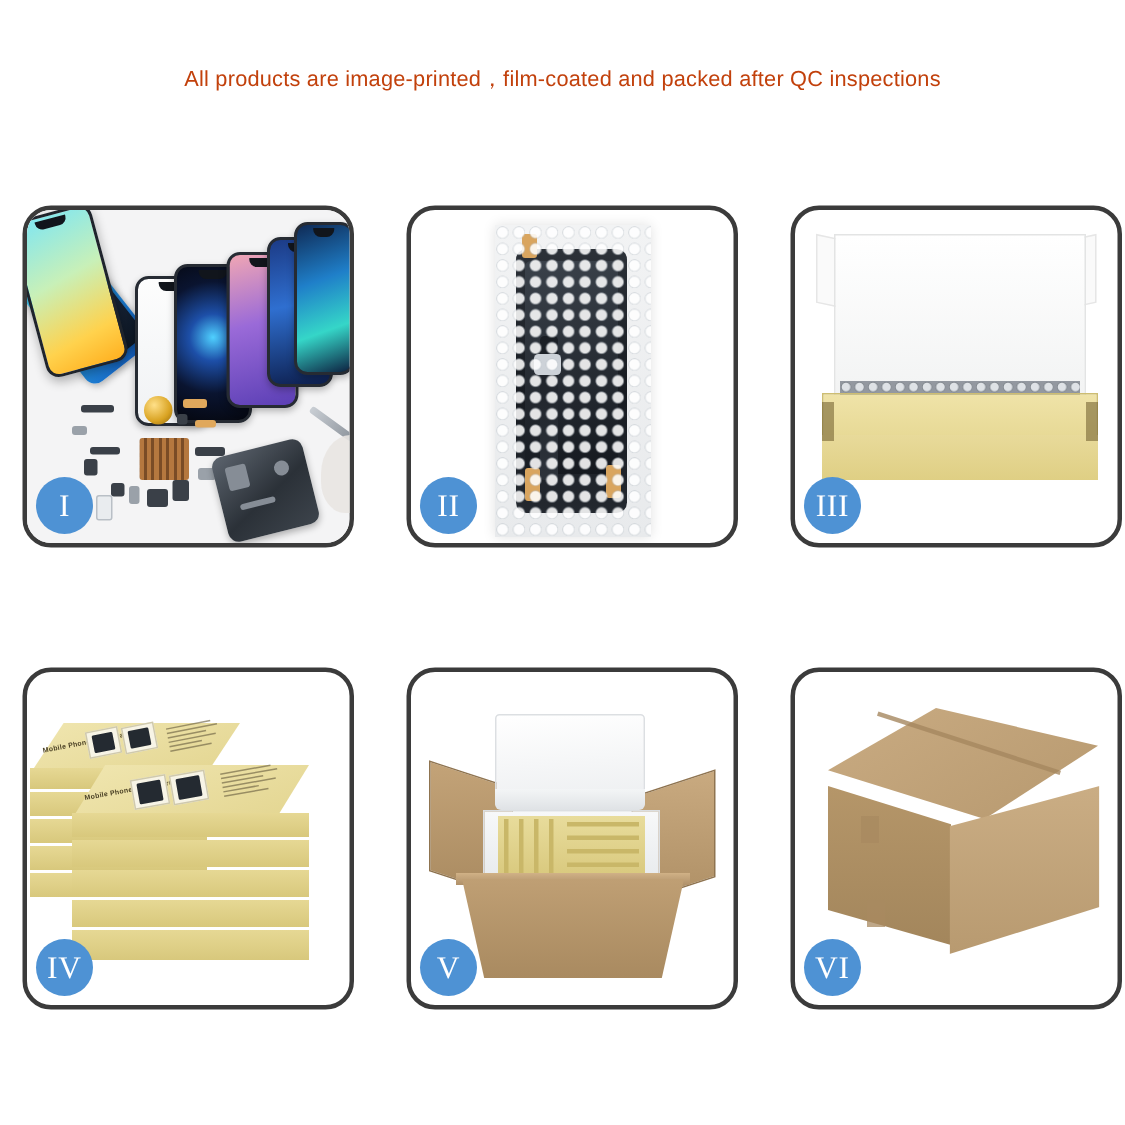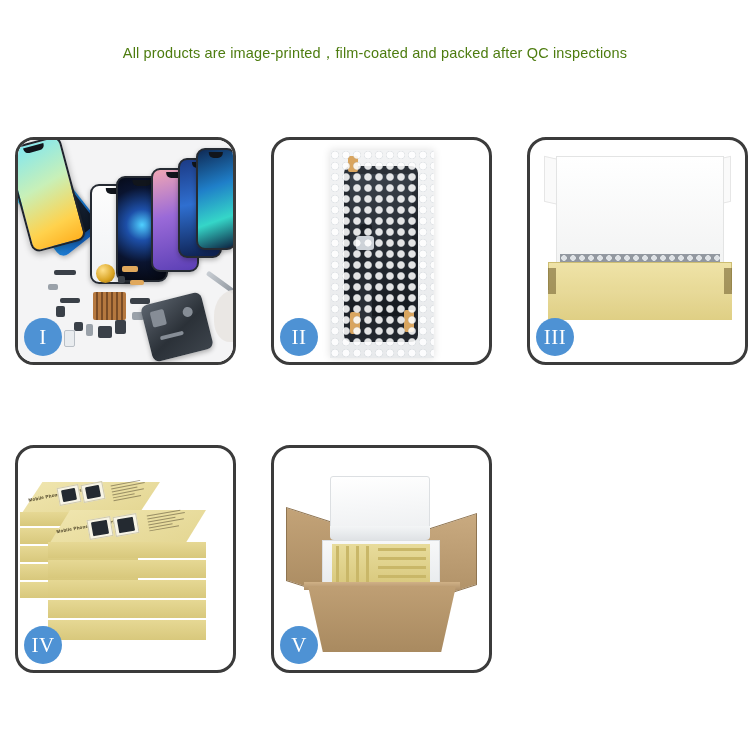--- a/index.html
+++ b/index.html
@@ -4,21 +4,21 @@
 <style>
   html,body{margin:0;padding:0;background:#ffffff;}
   body{width:750px;height:750px;overflow:hidden;
        font-family:"Liberation Sans","DejaVu Sans",sans-serif;}
   #page{position:relative;width:750px;height:750px;background:#fff;}
 
   
   .header{position:absolute;left:0;top:34px;width:750px;text-align:center;}
   .title{font-size:37px;font-weight:bold;color:#111;letter-spacing:2.2px;
          line-height:44px;white-space:nowrap;}
-  .subtitle{margin-top:9px;font-size:14.5px;color:#4d7c0f;letter-spacing:.15px;
+  .subtitle{margin-top:9px;font-size:14.5px;color:#c2410c;letter-spacing:.15px;
             line-height:20px;white-space:nowrap;}
 
   
   .grid{position:absolute;left:15px;top:137px;width:733px;height:545px;}
   .cell{position:absolute;width:221px;height:228px;}
   .c0{left:0;top:0}.c1{left:256px;top:0}.c2{left:512px;top:0}
   .c3{left:0;top:308px}.c4{left:256px;top:308px}.c5{left:512px;top:308px}
 
   .panel{position:absolute;inset:0;border:3px solid #3b3b3b;border-radius:19px;
          background:#fff;box-sizing:border-box;overflow:hidden;}
@@ -334,15 +334,28 @@
             <i style="left:46px;top:22px;width:48px;height:3px;"></i>
             <i style="left:46px;top:31px;width:48px;height:3px;"></i>
           </div>
           <div class="v-rim"></div>
           <div class="v-body"></div>
         </div>
         <div class="badge">V</div>
       </div>
     </div>
 
+    <div class="cell c5">
+      <div class="panel">
+        <div class="stage">
+          <div class="vi-top"></div>
+          <div class="vi-seam"></div>
+          <div class="vi-left"></div>
+          <div class="vi-right"></div>
+          <span class="vi-tape" style="left:44px;top:96px;width:12px;height:18px;"></span>
+          <span class="vi-tape" style="left:48px;top:152px;width:12px;height:18px;"></span>
+        </div>
+        <div class="badge">VI</div>
+      </div>
+    </div>
 
   </div>
 </div>
 
 </body></html>

